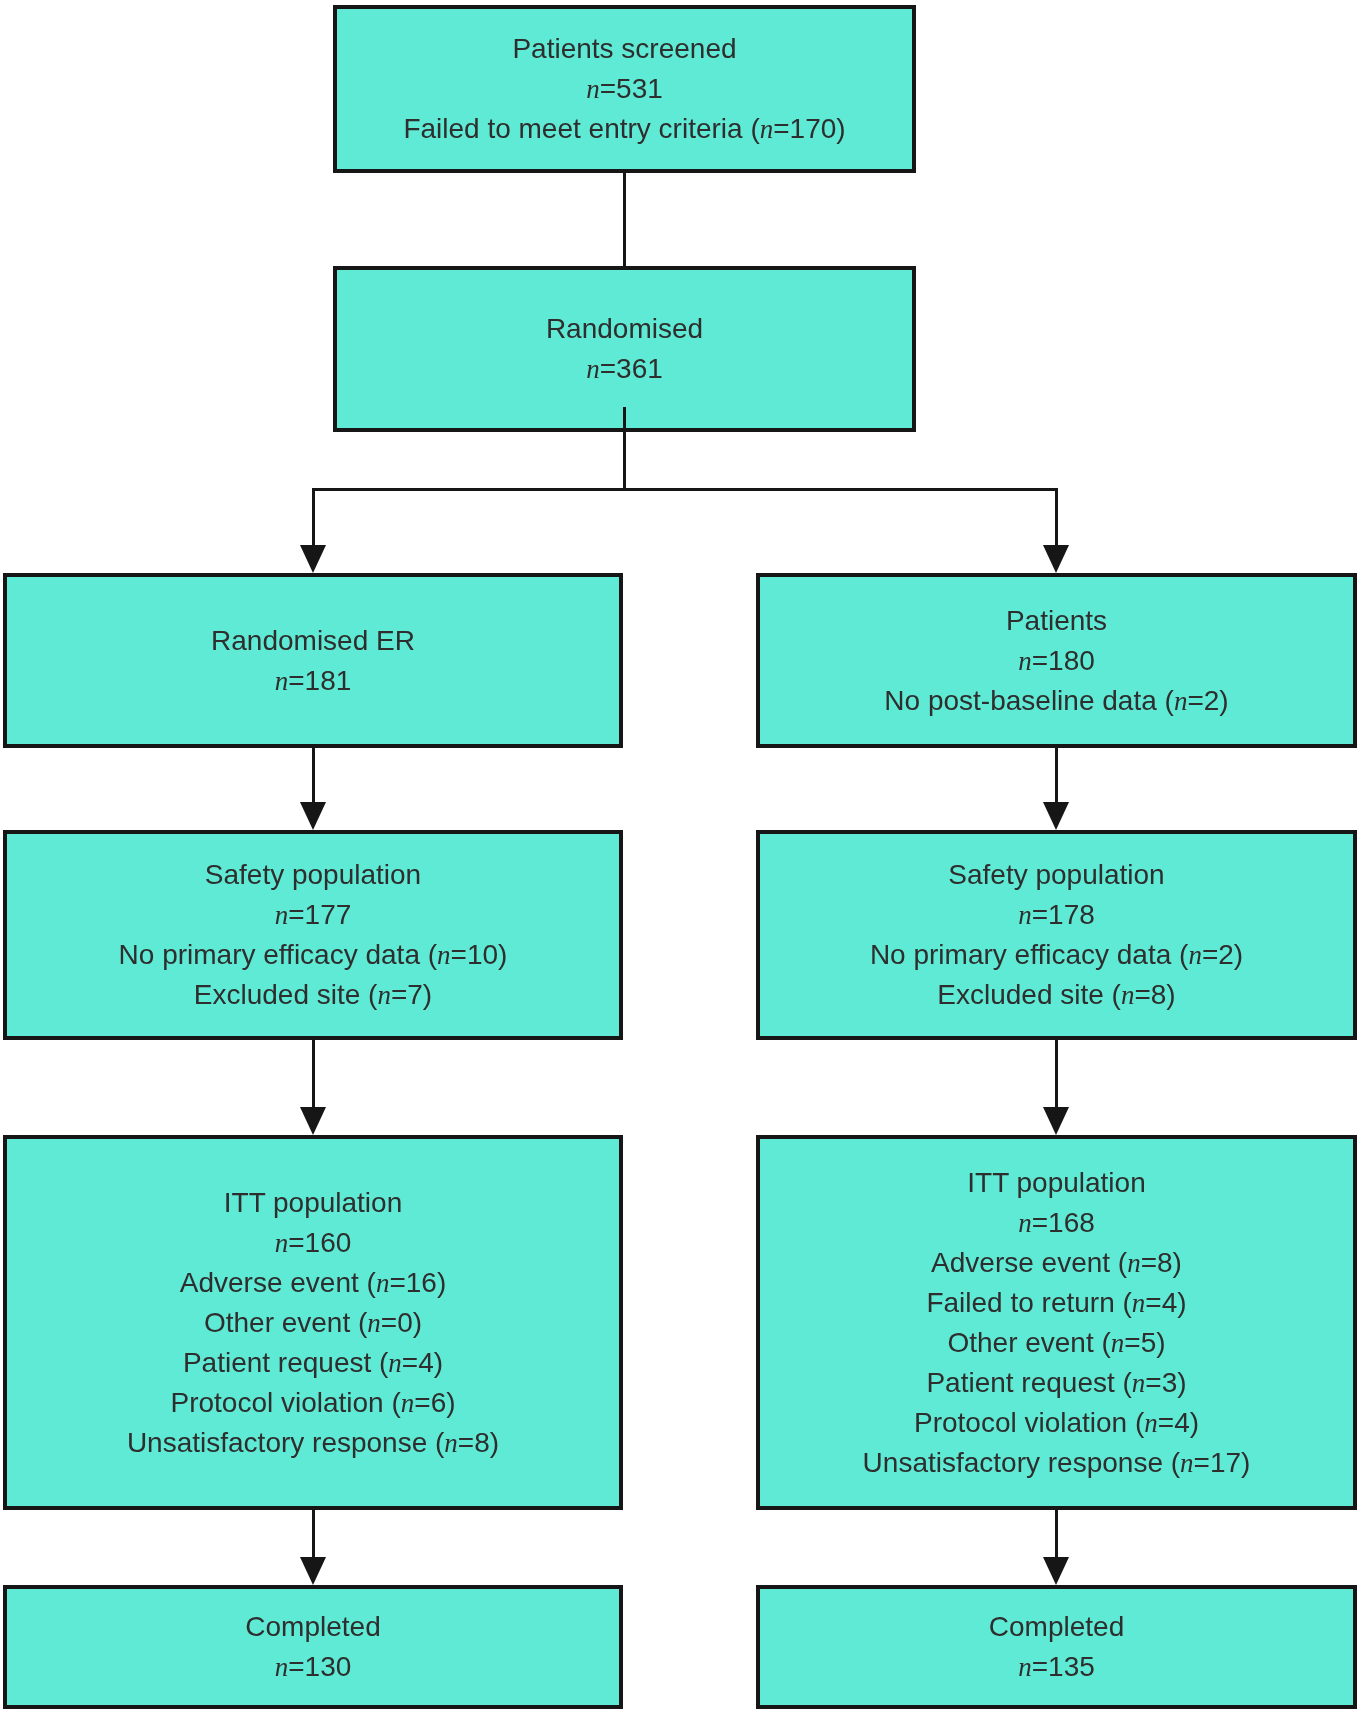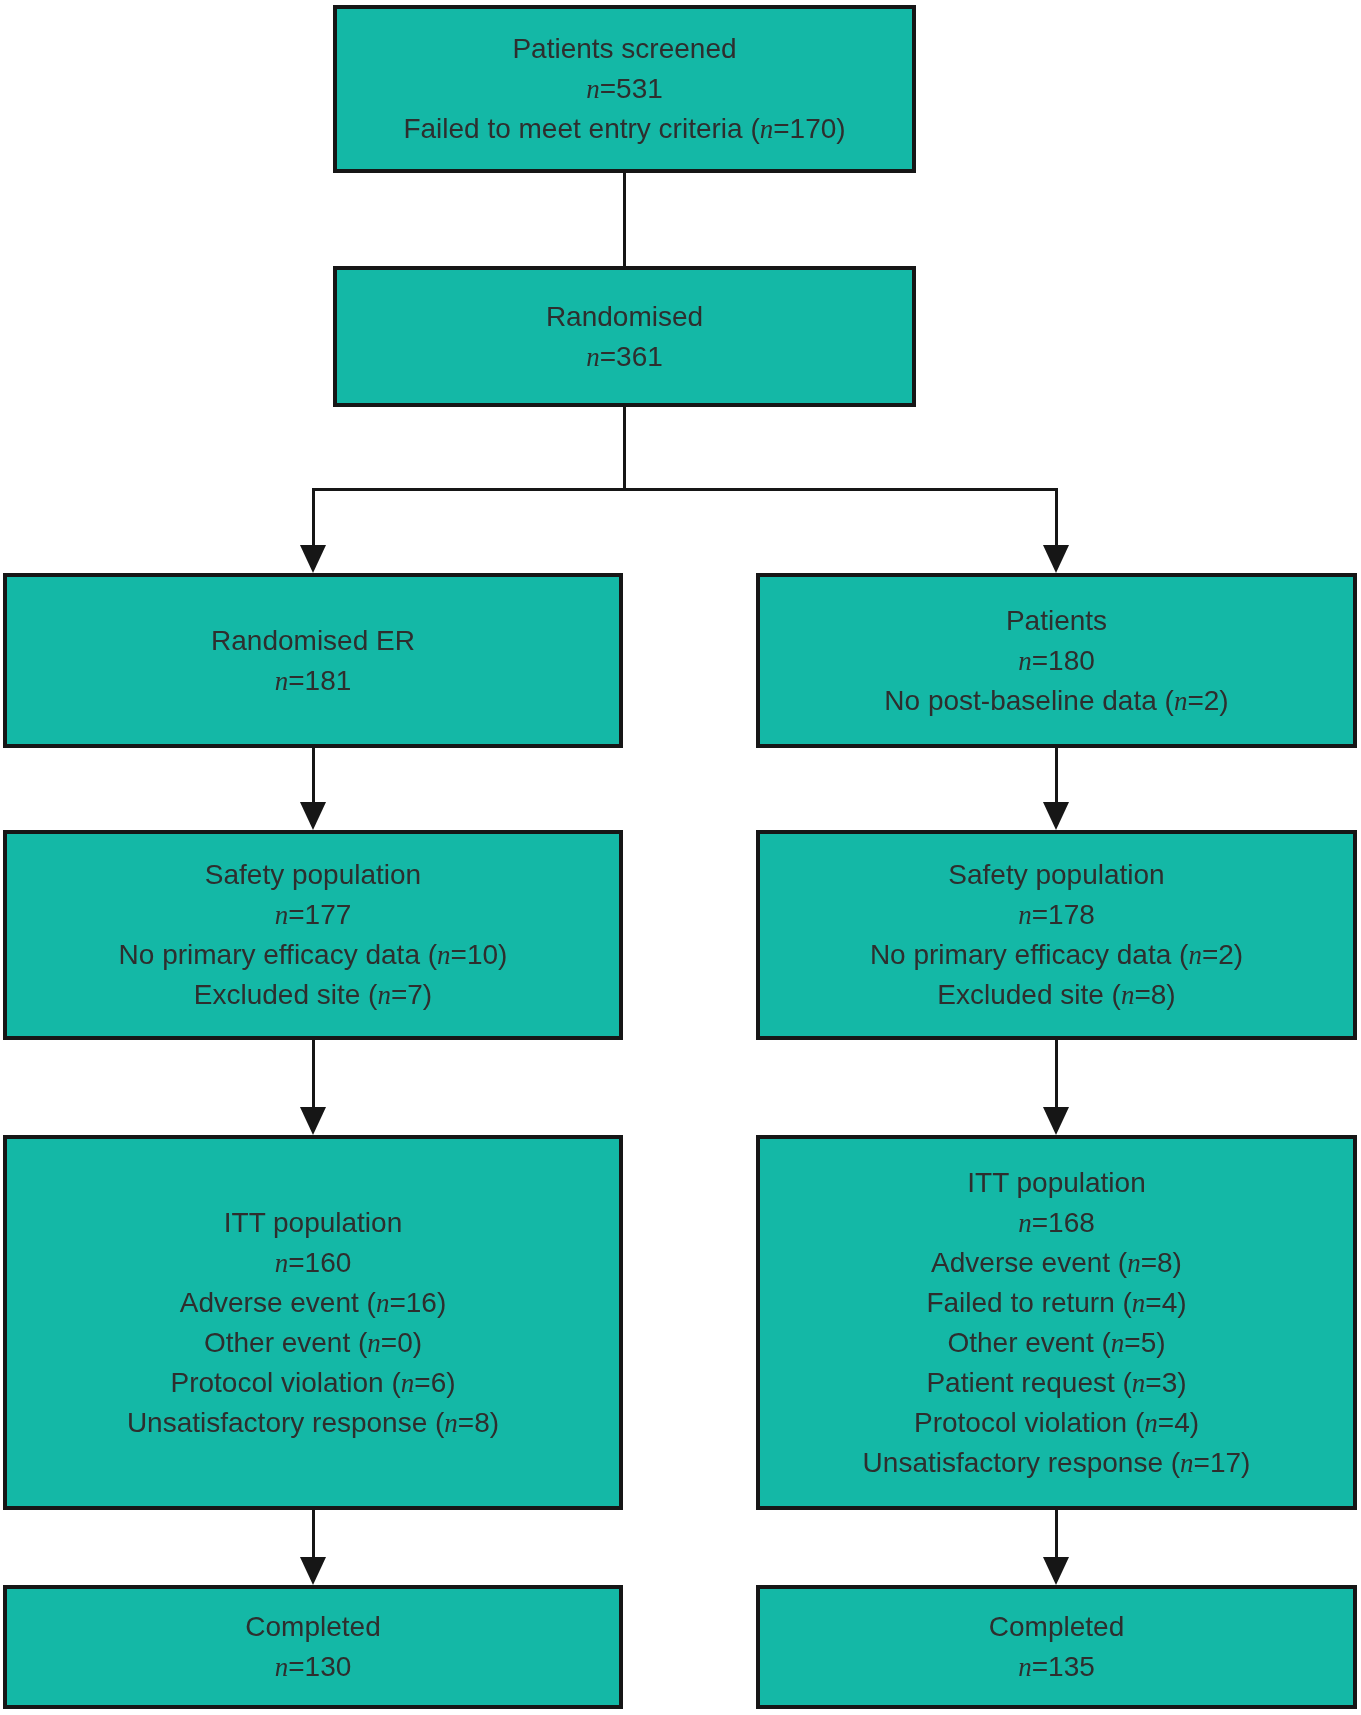--- a/index.html
+++ b/index.html
@@ -13,35 +13,35 @@
     height: 1715px;
     background: #ffffff;
     font-family: "Liberation Sans", "DejaVu Sans", sans-serif;
     color: #2e2e2e;
     overflow: hidden;
   }
   .flow-box {
     position: absolute;
     box-sizing: border-box;
     border: 4px solid #161616;
-    background: #14b8a6;
+    background: #5eead4;
     display: flex;
     flex-direction: column;
     justify-content: center;
     align-items: center;
     text-align: center;
     font-size: 28px;
     line-height: 40px;
   }
   .flow-box .line { white-space: nowrap; }
   .flow-box i { font-style: italic; font-family: "Liberation Serif", "DejaVu Serif", serif; font-size: 27px; }
 
   
   #box-screened        { left: 333px; top: 5px;    width: 583px; height: 168px; }
-  #box-randomised      { left: 333px; top: 266px;  width: 583px; height: 141px; }
+  #box-randomised      { left: 333px; top: 266px;  width: 583px; height: 166px; }
   #box-venlafaxine     { left: 3px;   top: 573px;  width: 620px; height: 175px; }
   #box-placebo         { left: 756px; top: 573px;  width: 601px; height: 175px; }
   #box-safety-left     { left: 3px;   top: 830px;  width: 620px; height: 210px; }
   #box-safety-right    { left: 756px; top: 830px;  width: 601px; height: 210px; }
   #box-itt-left        { left: 3px;   top: 1135px; width: 620px; height: 375px; }
   #box-itt-right       { left: 756px; top: 1135px; width: 601px; height: 375px; }
   #box-completed-left  { left: 3px;   top: 1585px; width: 620px; height: 124px; }
   #box-completed-right { left: 756px; top: 1585px; width: 601px; height: 124px; }
 
   
@@ -124,20 +124,21 @@
       <div class="line">Safety population</div>
       <div class="line"><i>n</i>=178</div>
       <div class="line">No primary efficacy data (<i>n</i>=2)</div>
       <div class="line">Excluded site (<i>n</i>=8)</div>
     </div>
   <div class="flow-box" id="box-itt-left" style="border-color: rgb(22, 22, 22);">
       <div class="line">ITT population</div>
       <div class="line"><i>n</i>=160</div>
       <div class="line">Adverse event (<i>n</i>=16)</div>
       <div class="line">Other event (<i>n</i>=0)</div>
+      <div class="line">Patient request (<i>n</i>=4)</div>
       <div class="line">Protocol violation (<i>n</i>=6)</div>
       <div class="line">Unsatisfactory response (<i>n</i>=8)</div>
     </div>
   <div class="flow-box" id="box-itt-right" style="border-color: rgb(22, 22, 22);">
       <div class="line">ITT population</div>
       <div class="line"><i>n</i>=168</div>
       <div class="line">Adverse event (<i>n</i>=8)</div>
       <div class="line">Failed to return (<i>n</i>=4)</div>
       <div class="line">Other event (<i>n</i>=5)</div>
       <div class="line">Patient request (<i>n</i>=3)</div>

